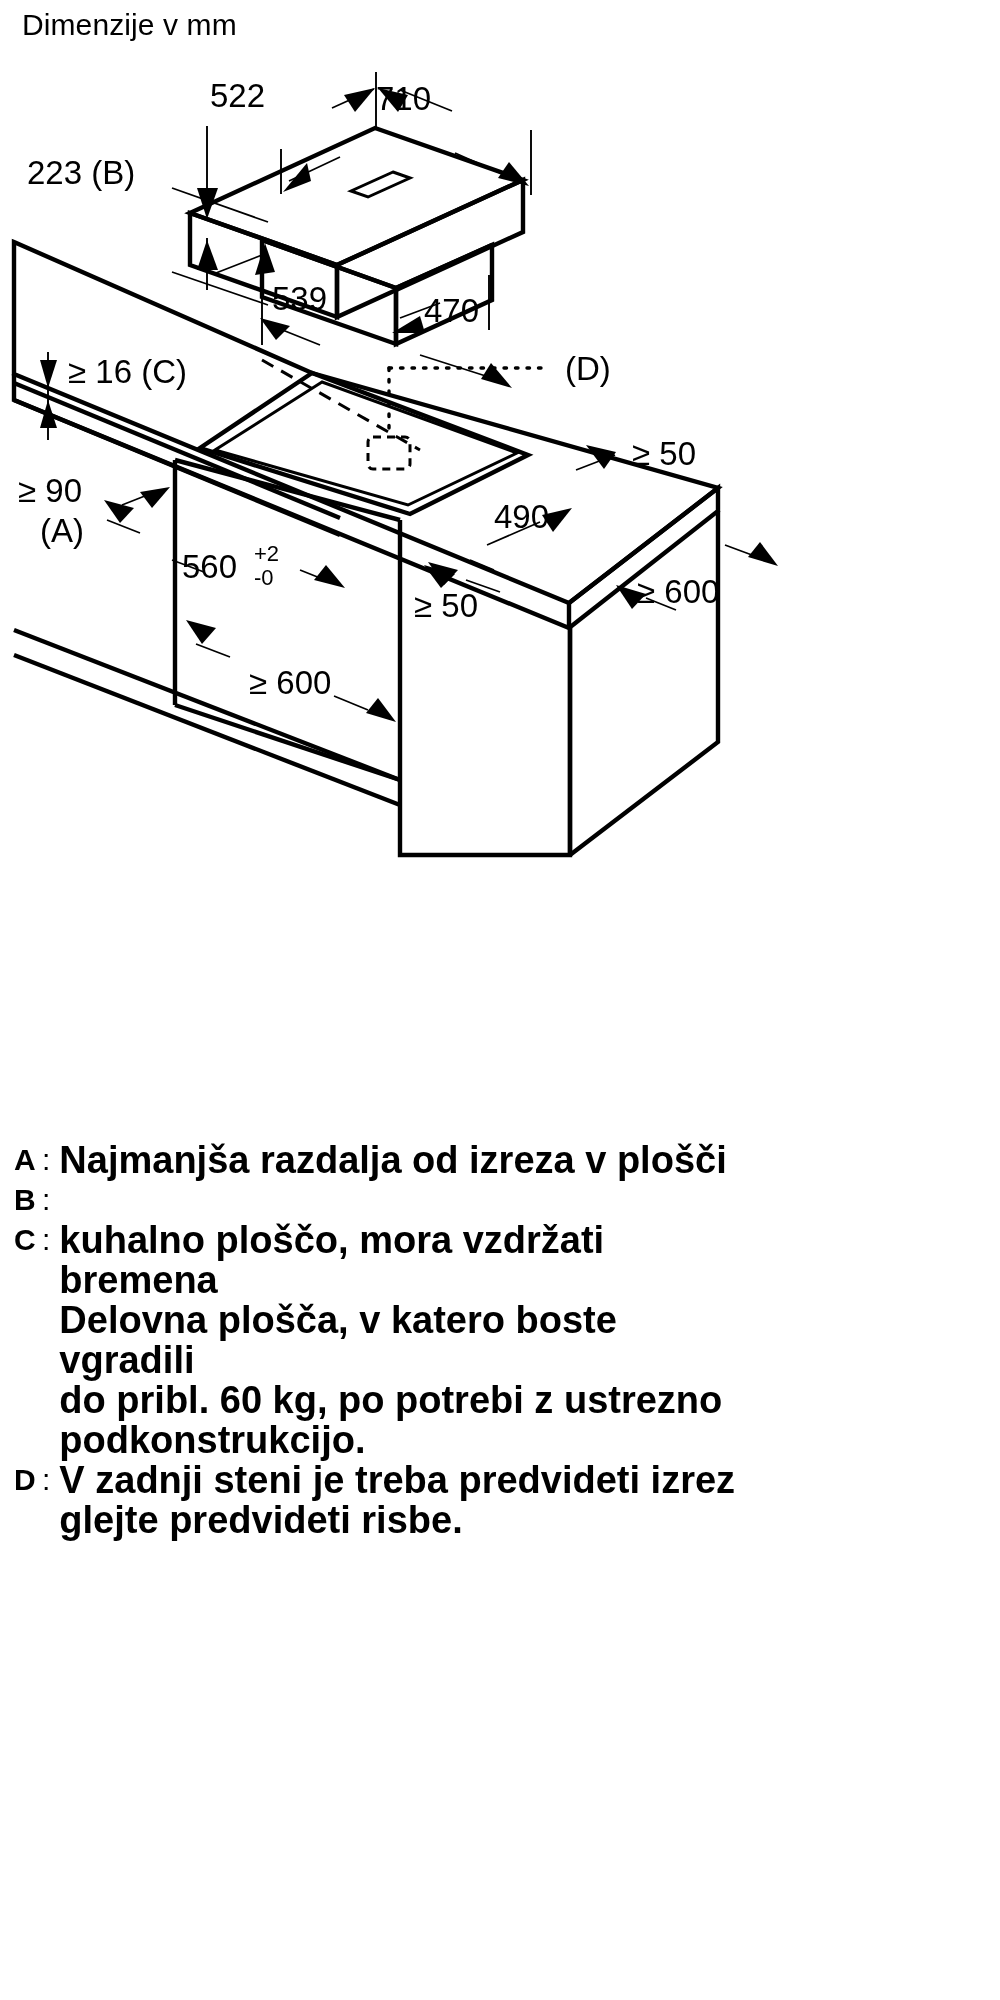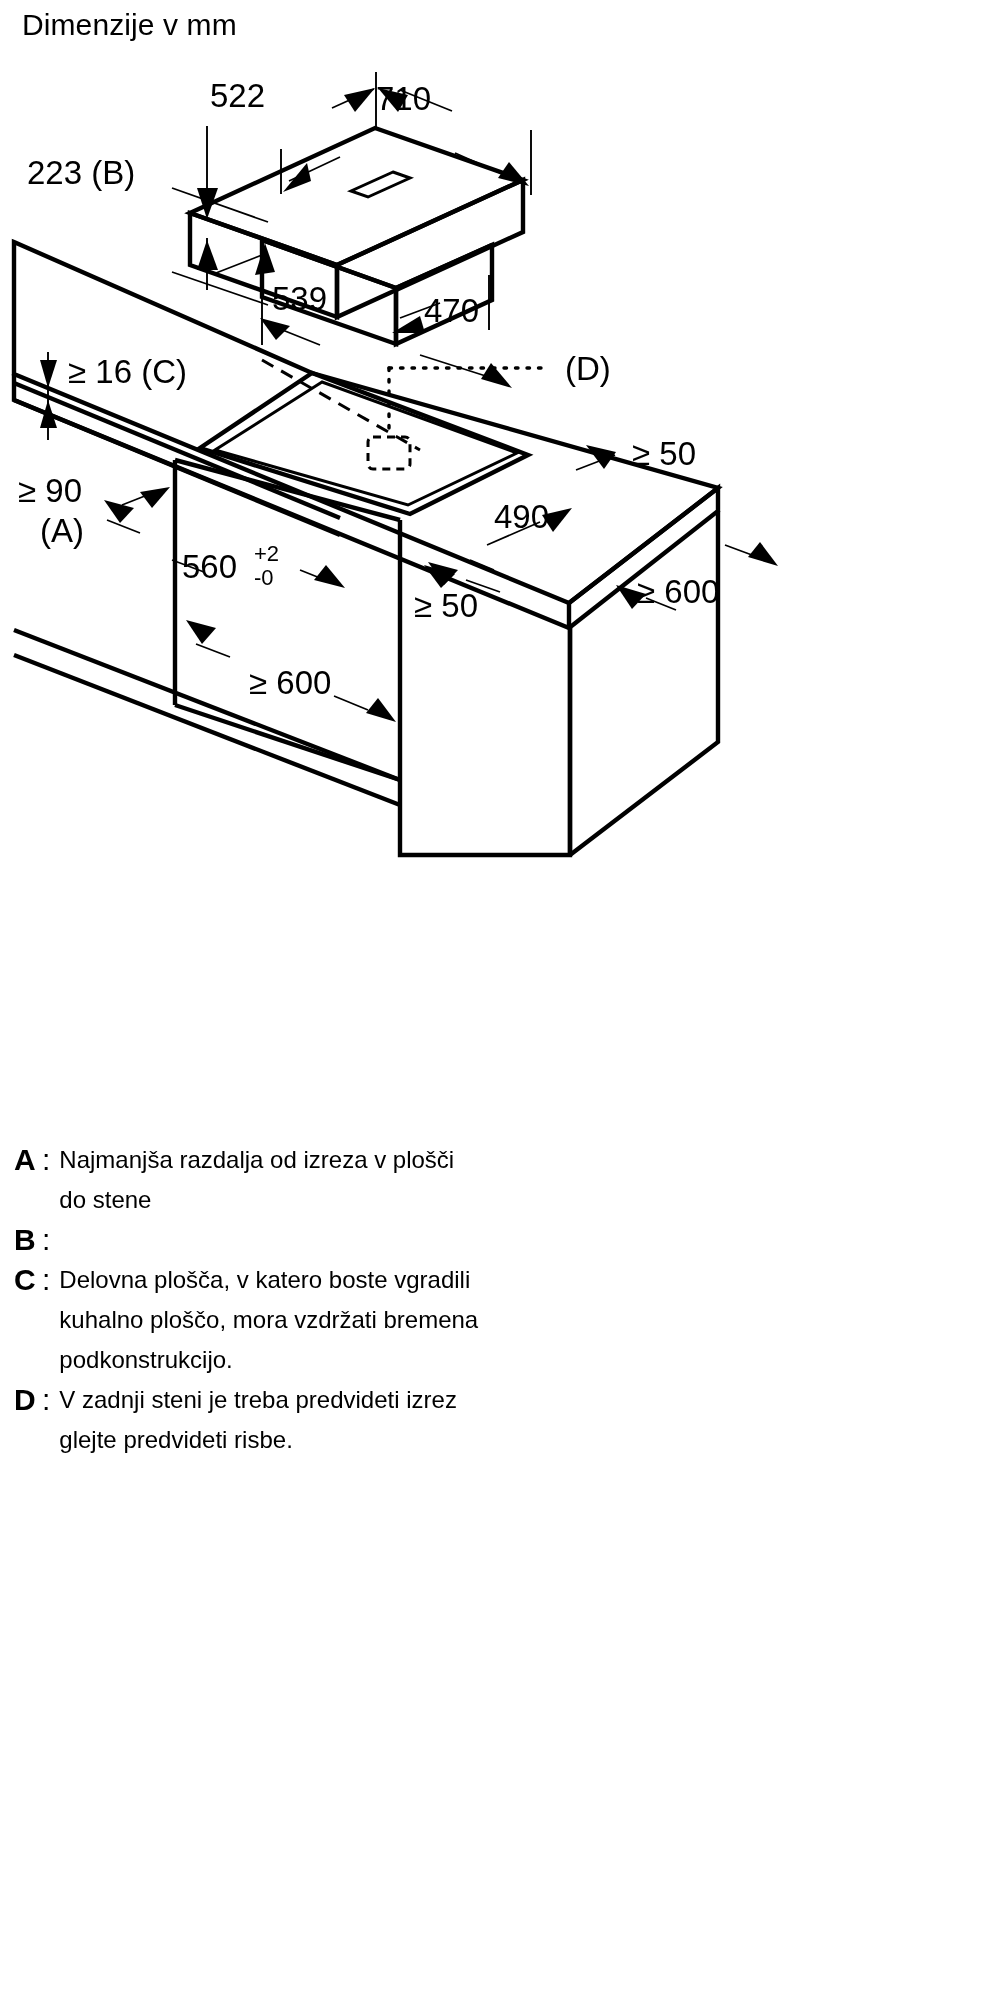--- a/index.html
+++ b/index.html
@@ -81,23 +81,23 @@
   }
   .leg-colon {
     flex: 0 0 auto;
     font-size: 30px;
     line-height: 40px;
     font-weight: normal;
     padding-right: 9px;
   }
   .leg-body {
     flex: 1 1 auto;
-    font-size: 24px;
+    font-size: 38px;
     line-height: 40px;
-    font-weight: normal;
+    font-weight: bold;
     max-width: 680px;
   }
 </style>
 </head>
 <body>
 
 <div id="page">
 
   <div class="hdr">Dimenzije v mm</div>
 
@@ -272,35 +272,35 @@
 
   </svg>
 
   <div id="legend">
 
     <div class="leg-row">
       <div class="leg-key">A</div>
       <div class="leg-colon">:</div>
       <div class="leg-body">
         <div>Najmanjša razdalja od izreza v plošči</div>
-        <div>do stene</div>
       </div>
     </div>
 
     <div class="leg-row">
       <div class="leg-key">B</div>
       <div class="leg-colon">:</div>
     </div>
 
     <div class="leg-row">
       <div class="leg-key">C</div>
       <div class="leg-colon">:</div>
       <div class="leg-body">
+        <div>kuhalno ploščo, mora vzdržati bremena</div>
         <div>Delovna plošča, v katero boste vgradili</div>
-        <div>kuhalno ploščo, mora vzdržati bremena</div>
+        <div>do pribl. 60 kg, po potrebi z ustrezno</div>
         <div>podkonstrukcijo.</div>
       </div>
     </div>
 
     <div class="leg-row">
       <div class="leg-key">D</div>
       <div class="leg-colon">:</div>
       <div class="leg-body">
         <div>V zadnji steni je treba predvideti izrez</div>
         <div>glejte predvideti risbe.</div>

